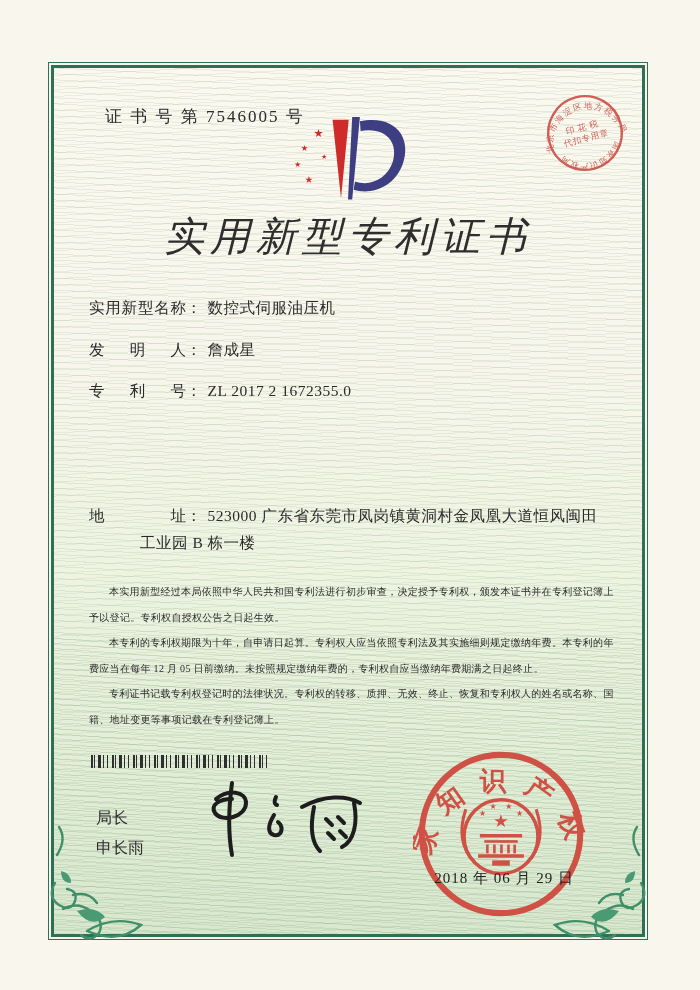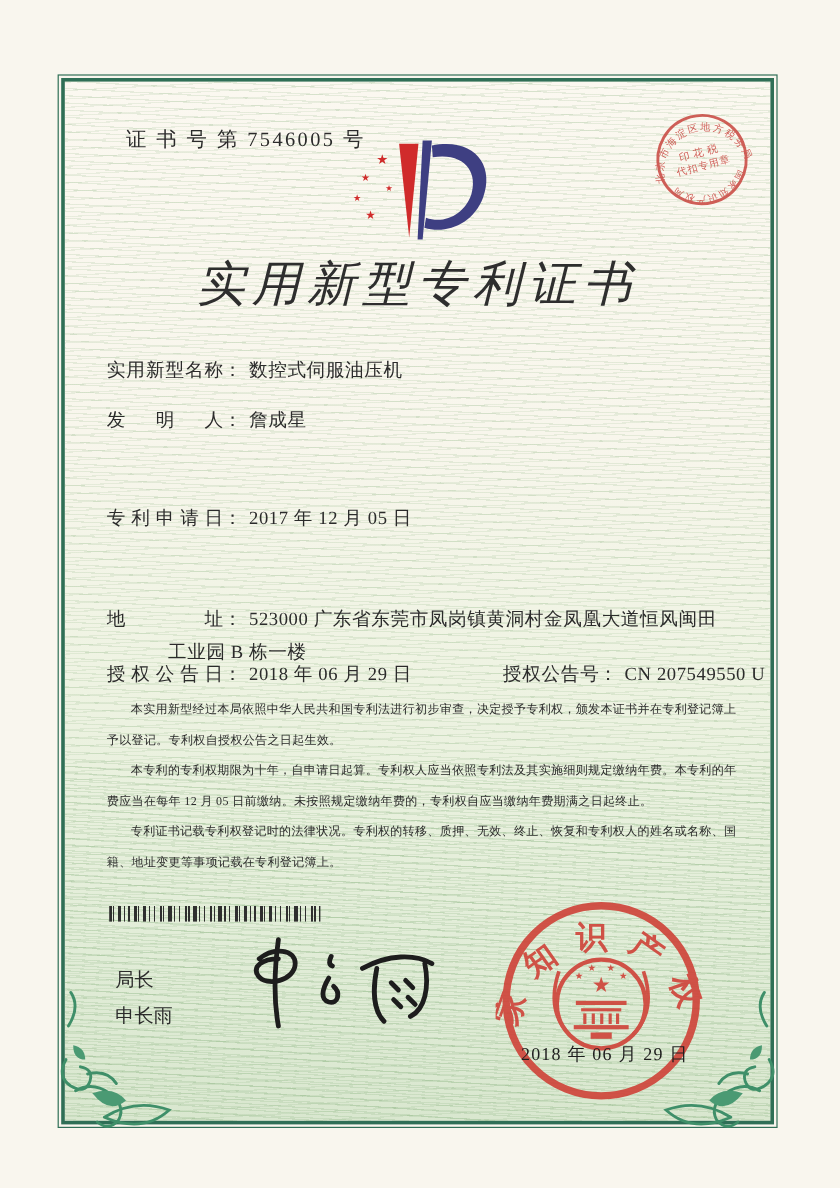--- a/index.html
+++ b/index.html
@@ -72,32 +72,26 @@
       </svg>
 
       <div class="title">实用新型专利证书</div>
 
       <div class="field-row" style="top:235px">
         <span class="flabel">实用新型名称</span><span class="fcolon">：</span><span class="fvalue">数控式伺服油压机</span>
       </div>
       <div class="field-row" style="top:277px">
         <span class="flabel">发明人</span><span class="fcolon">：</span><span class="fvalue">詹成星</span>
       </div>
-      <div class="field-row" style="top:359px">
-        <span class="flabel">专利申请日</span><span class="fcolon">：</span><span class="fvalue">2017 年 12 月 05 日</span>
+      <div class="field-row" style="top:318px">
+        <span class="flabel">专利号</span><span class="fcolon">：</span><span class="fvalue">ZL 2017 2 1672355.0</span>
       </div>
       <div class="field-row" style="top:443px">
         <span class="flabel">地址</span><span class="fcolon">：</span><span class="fvalue">523000 广东省东莞市凤岗镇黄洞村金凤凰大道恒风闽田</span>
         <div class="fvalue2">工业园 B 栋一楼</div>
-      </div>
-      <div class="field-row row-split" style="top:489px">
-        <span class="flabel">授权公告日</span><span class="fcolon">：</span><span class="fvalue">2018 年 06 月 29 日</span>
-        <span class="grp2">
-          <span class="flabel">授权公告号</span><span class="fcolon">：</span><span class="fvalue">CN 207549550 U</span>
-        </span>
       </div>
 
       <div class="paras">
         <p>本实用新型经过本局依照中华人民共和国专利法进行初步审查，决定授予专利权，颁发本证书并在专利登记簿上予以登记。专利权自授权公告之日起生效。</p>
         <p>本专利的专利权期限为十年，自申请日起算。专利权人应当依照专利法及其实施细则规定缴纳年费。本专利的年费应当在每年 12 月 05 日前缴纳。未按照规定缴纳年费的，专利权自应当缴纳年费期满之日起终止。</p>
         <p>专利证书记载专利权登记时的法律状况。专利权的转移、质押、无效、终止、恢复和专利权人的姓名或名称、国籍、地址变更等事项记载在专利登记簿上。</p>
       </div>
 
       <div class="barcode"></div>
 

